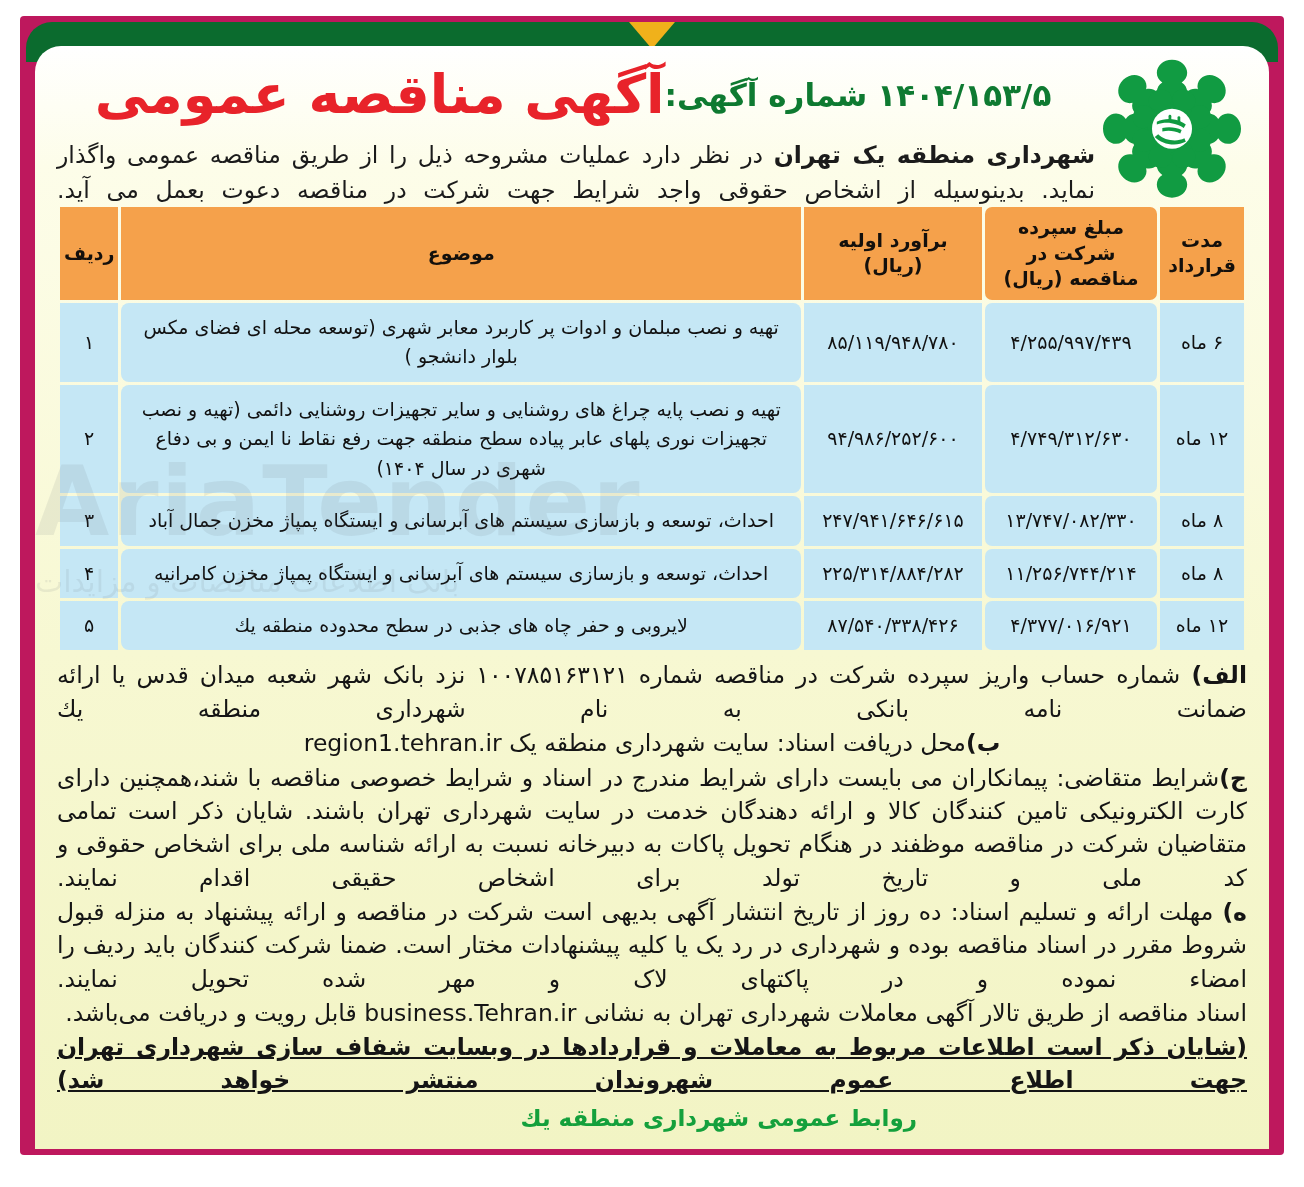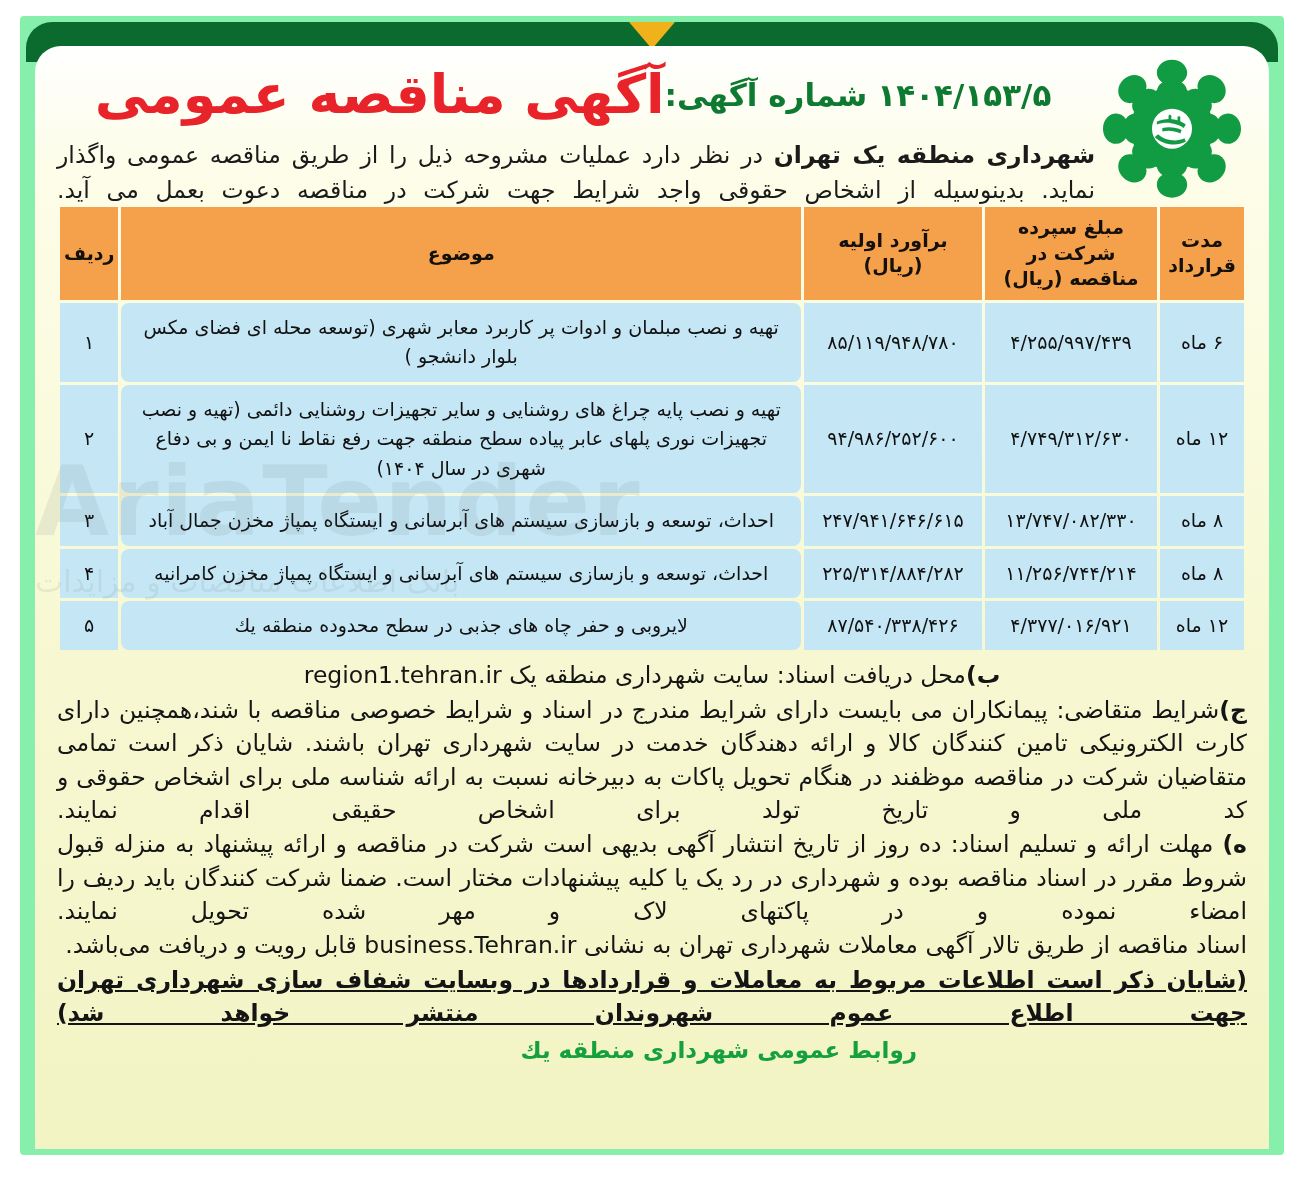--- a/index.html
+++ b/index.html
@@ -14,21 +14,21 @@
     position: relative;
   }
 
   
   #poster {
     position: absolute;
     left: 20px;
     top: 16px;
     width: 1264px;
     height: 1139px;
-    background: #86efac;
+    background: #be185d;
     border-radius: 4px;
     padding: 16px;
   }
 
   
   #top-band {
     position: absolute;
     left: 6px;
     top: 6px;
     width: 1252px;
@@ -153,21 +153,21 @@
     color: #111;
     font-size: 19px;
     padding: 10px 8px;
     line-height: 1.55;
     vertical-align: middle;
     text-align: center;
   }
   td.subject { text-align: center; padding: 10px 14px; border-radius: 8px; }
   .col-row  { width: 52px; }
   .col-est  { width: 178px; }
-  .col-dep  { width: 172px; }
+  .col-dep  { width: 172px; border-radius: 7px; }
   .col-dur  { width: 84px; }
 
   
   #clauses {
     margin-top: 6px;
     direction: rtl;
     color: #151515;
   }
   .clause {
     font-size: 23.5px;
@@ -353,20 +353,21 @@
           <td class="col-dep">۴/۳۷۷/۰۱۶/۹۲۱</td>
           <td class="col-est">۸۷/۵۴۰/۳۳۸/۴۲۶</td>
           <td class="subject">لایروبی و حفر چاه های جذبی در سطح محدوده منطقه یك</td>
           <td class="col-row">۵</td>
         </tr>
       </tbody>
     </table>
 
     <div id="clauses">
 
+      <p class="clause"><span class="lbl">الف)</span><span> شماره حساب واریز سپرده شرکت در مناقصه شماره ۱۰۰۷۸۵۱۶۳۱۲۱ نزد بانک شهر شعبه میدان قدس یا ارائه ضمانت نامه بانکی به نام شهرداری منطقه یك</span></p>
 
       <p class="clause center-last"><span class="lbl">ب)</span><span>محل دریافت اسناد: سایت شهرداری منطقه یک </span><span class="ltr">region1.tehran.ir</span></p>
 
       <p class="clause"><span class="lbl">ج)</span><span>شرایط متقاضی: پیمانکاران می بایست دارای شرایط مندرج در اسناد و شرایط خصوصی مناقصه با شند،همچنین دارای کارت الکترونیکی تامین کنندگان کالا و ارائه دهندگان خدمت در سایت شهرداری تهران باشند. شایان ذکر است تمامی متقاضیان شرکت در مناقصه موظفند در هنگام تحویل پاکات به دبیرخانه نسبت به ارائه شناسه ملی برای اشخاص حقوقی و کد ملی و تاریخ تولد برای اشخاص حقیقی اقدام نمایند.</span></p>
 
 
       <p class="clause"><span class="lbl">ه)</span><span> مهلت ارائه و تسلیم اسناد: ده روز از تاریخ انتشار آگهی بدیهی است شرکت در مناقصه و ارائه پیشنهاد به منزله قبول شروط مقرر در اسناد مناقصه بوده و شهرداری در رد یک یا کلیه پیشنهادات مختار است. ضمنا شرکت کنندگان باید ردیف را امضاء نموده و در پاکتهای لاک و مهر شده تحویل نمایند.</span></p>
 
       <p class="clause right-last"><span>اسناد مناقصه از طریق تالار آگهی معاملات شهرداری تهران به نشانی </span><span class="ltr">business.Tehran.ir</span><span> قابل رویت و دریافت می‌باشد.</span></p>
 

